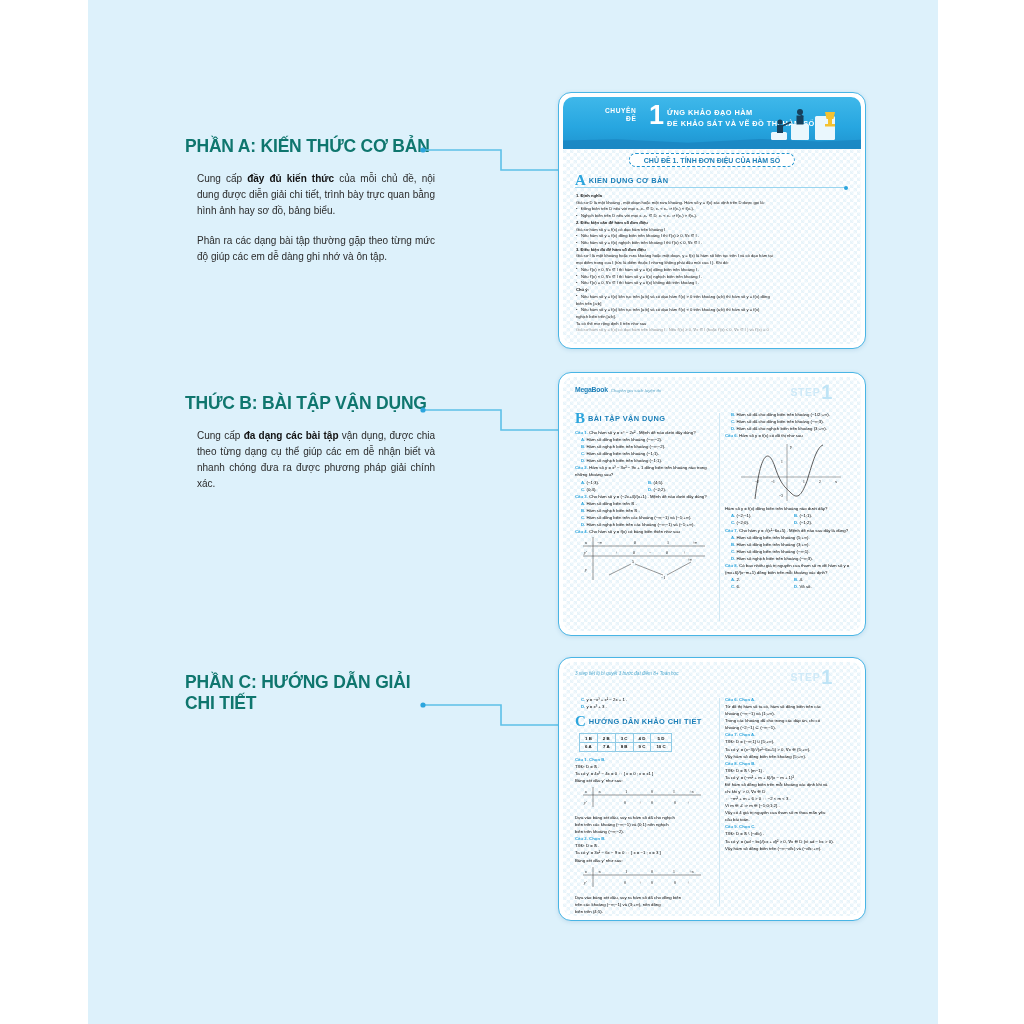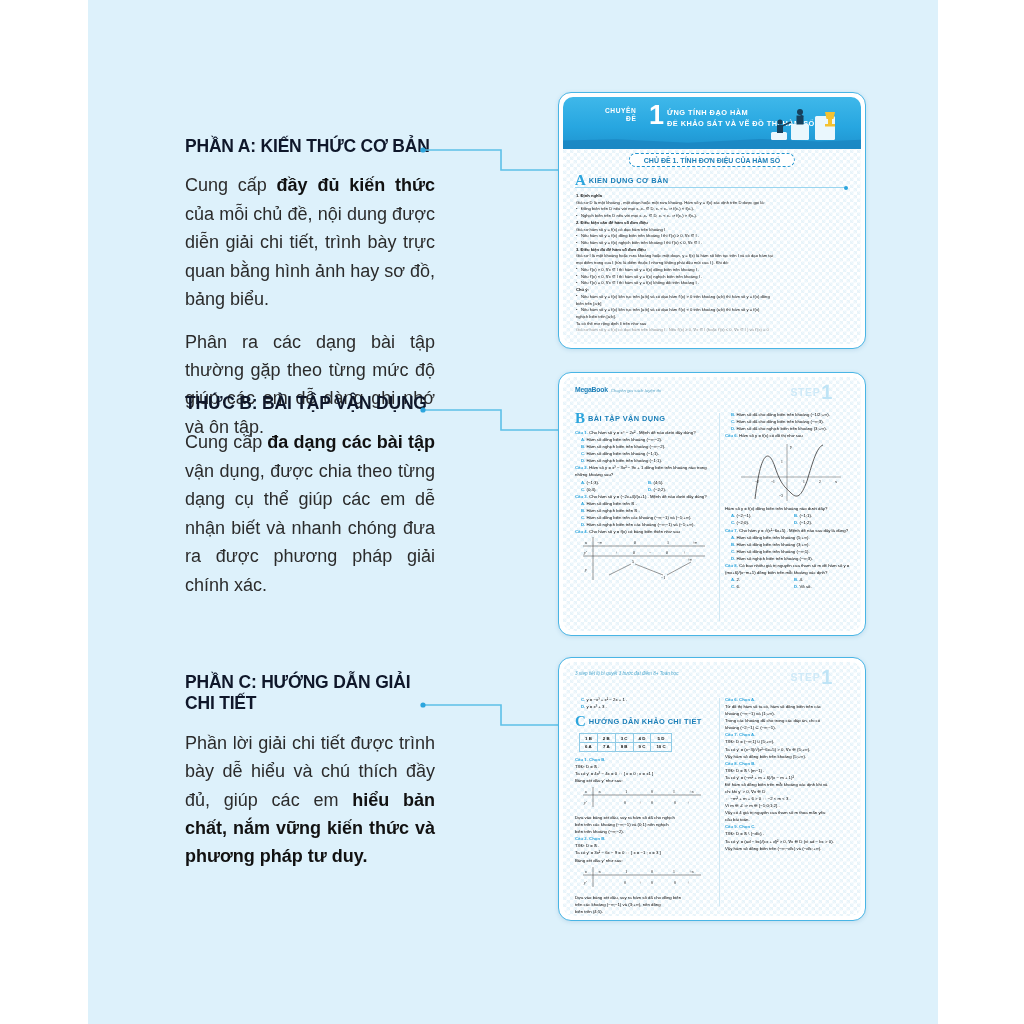--- a/index.html
+++ b/index.html
@@ -8,25 +8,25 @@
     font-family:"Liberation Sans", sans-serif;
     overflow:hidden;position:relative;
   }
   #panel{
     position:absolute;left:88px;top:0;width:850px;height:1024px;
     background:#ddf1fb;
   }
   
   .feature{position:absolute;left:185px;width:250px;}
   .feature h2{
-    margin:0 0 14px 0;font-size:17.5px;font-weight:bold;color:#0f172a;
+    margin:0 0 14px 0;font-size:17.5px;font-weight:bold;color:#0f766e;
     letter-spacing:-0.2px;line-height:1.22;
   }
   .feature p{
-    margin:0 0 14px 0;font-size:18px;line-height:1.58;color:#2b2b2b;
+    margin:0 0 14px 12px;font-size:10px;line-height:1.58;color:#2b2b2b;
     text-align:justify;
   }
   .feature p b{font-weight:bold;color:#111;}
   #featA{top:136px;}
   #featB{top:393px;}
   #featC{top:672px;}
 
   
   .connector{position:absolute;pointer-events:none;}
 
@@ -130,21 +130,20 @@
   <p id="fa-p1"><span>Phân ra các dạng bài tập thường gặp theo từng mức độ giúp các em dễ dàng ghi nhớ và ôn tập.</span></p>
 </div>
 
 <div class="feature" id="featB">
   <h2>THỨC B: BÀI TẬP VẬN DỤNG</h2>
   <p id="fb-p0"><span>Cung cấp </span><b>đa dạng các bài tập</b><span> vận dụng, được chia theo từng dạng cụ thể giúp các em dễ nhận biết và nhanh chóng đưa ra được phương pháp giải chính xác.</span></p>
 </div>
 
 <div class="feature" id="featC">
   <h2>PHẦN C: HƯỚNG DẪN GIẢI CHI TIẾT</h2>
-  <p id="fc-p0"><span>Phần lời giải chi tiết được trình bày dễ hiểu và chú thích đầy đủ, giúp các em </span><b>hiểu bản chất, nắm vững kiến thức và phương pháp tư duy.</b></p>
 </div>
 
 <svg class="connector" style="left:418px;top:140px;" width="150" height="40" viewBox="0 0 150 40">
   <polyline points="5,10 83,10 83,30 145,30" fill="none" stroke="#5cc0e8" stroke-width="1.6"></polyline>
   <circle cx="5" cy="10" r="2.6" fill="#2ba5dd"></circle>
   <circle cx="145" cy="30" r="2.6" fill="#2ba5dd"></circle>
 </svg>
 
 <svg class="connector" style="left:418px;top:400px;" width="150" height="40" viewBox="0 0 150 40">
   <polyline points="5,10 83,10 83,30 145,30" fill="none" stroke="#5cc0e8" stroke-width="1.6"></polyline>
@@ -163,21 +162,21 @@
     <div class="grid-bg"></div>
 
     <div class="banner">
       <div class="wave"></div>
       <div class="chip-chuyende">
         <div>CHUYÊN</div>
         <div>ĐỀ</div>
       </div>
       <div class="bignum">1</div>
       <div class="bantitle">
-        <div>ỨNG TÍNH ĐẠO HÀM</div>
+        <div>ỨNG KHẢO ĐẠO HÀM</div>
         <div>ĐỂ KHẢO SÁT VÀ VẼ ĐỒ THỊ HÀM SỐ</div>
       </div>
       <svg class="people" viewBox="0 0 78 40">
         <rect x="2" y="30" width="16" height="8" rx="1.5" fill="#eaf7fd"></rect>
         <rect x="22" y="22" width="18" height="16" rx="1.5" fill="#eaf7fd"></rect>
         <rect x="46" y="14" width="20" height="24" rx="1.5" fill="#eaf7fd"></rect>
         <circle cx="11" cy="20" r="2.6" fill="#17405c"></circle>
         <path d="M8 23 l0 8 l6 0 l0 -8 z" fill="#17405c"></path>
         <path d="M13 24 l9 -4" stroke="#17405c" stroke-width="1.4" fill="none"></path>
         <circle cx="31" cy="10" r="3" fill="#17405c"></circle>

